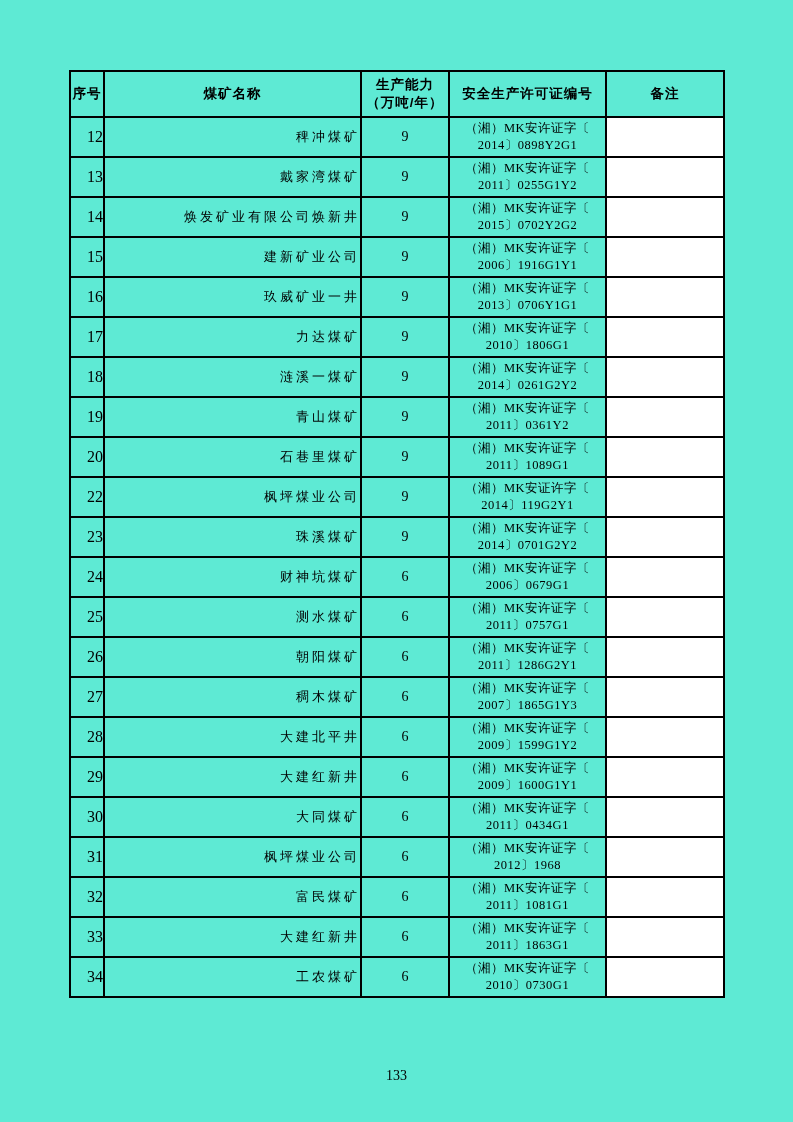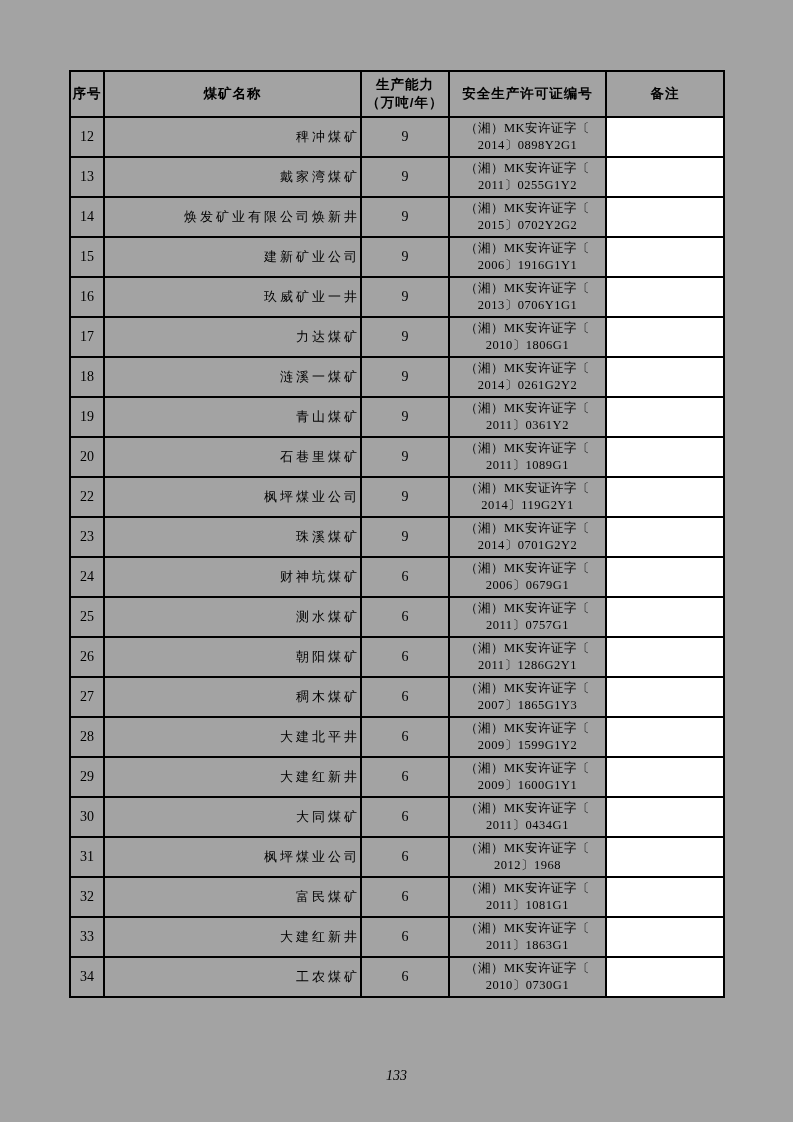--- a/index.html
+++ b/index.html
@@ -11,21 +11,21 @@
     height: 1122px;
     position: relative;
     background: #ffffff;
     color: #000;
     font-family: "Liberation Serif", "DejaVu Serif", serif;
   }
   .page {
     position: absolute;
     left: 0; top: 0;
     width: 793px; height: 1122px;
-    background: #a3a3a3;
+    background: #5eead4;
     overflow: hidden;
   }
   table.doc-table {
     position: absolute;
     left: 69px;
     top: 70px;
     width: 654px;
     border-collapse: collapse;
     table-layout: fixed;
   }
@@ -43,22 +43,22 @@
     font-weight: bold;
     font-size: 13.5px;
     text-align: center;
     line-height: 1.3;
     letter-spacing: 1px;
   }
   .doc-table tbody tr {
     height: 40px;
   }
   td.cell-index {
-    text-align: center;
-    font-size: 14px;
+    text-align: right;
+    font-size: 16px;
   }
   td.cell-name {
     text-align: right;
     padding-left: 9px;
     font-size: 13px;
     letter-spacing: 3px;
   }
   td.cell-cap {
     text-align: center;
     font-size: 14px;
@@ -74,21 +74,20 @@
     background: #ffffff;
   }
   .page-number {
     position: absolute;
     left: 0;
     top: 1068px;
     width: 793px;
     text-align: center;
     font-size: 14px;
     font-family: "Liberation Serif", "DejaVu Serif", serif;
-    font-style: italic;
   }
 </style>
 </head>
 <body>
 
 <div class="page">
 
   <table class="doc-table">
     <colgroup>
       <col style="width:34px">

